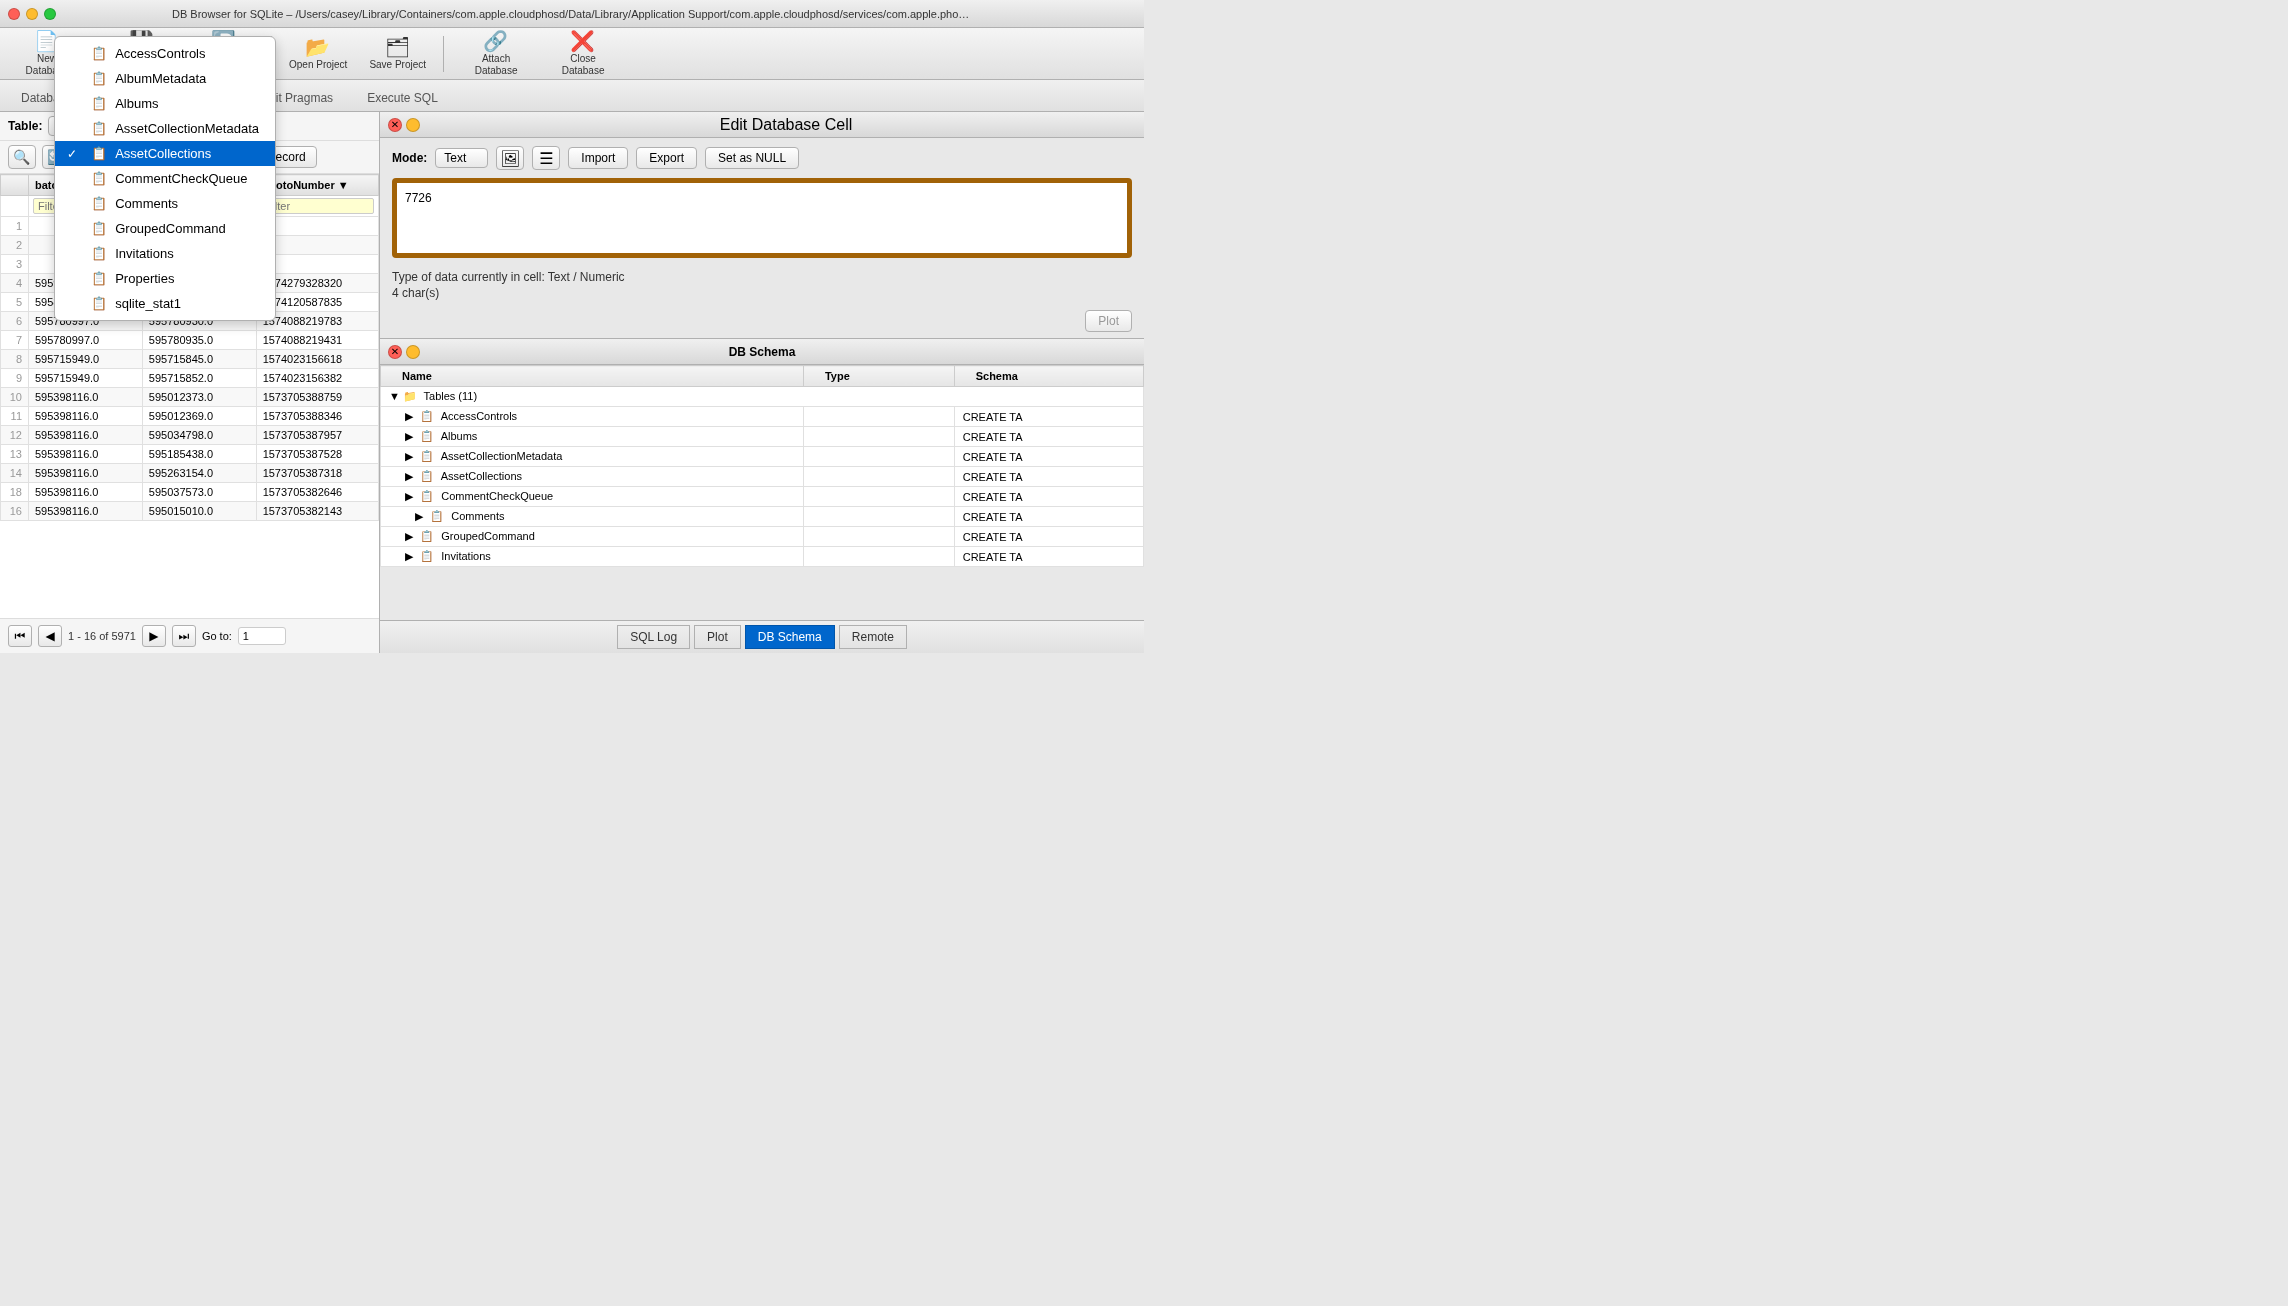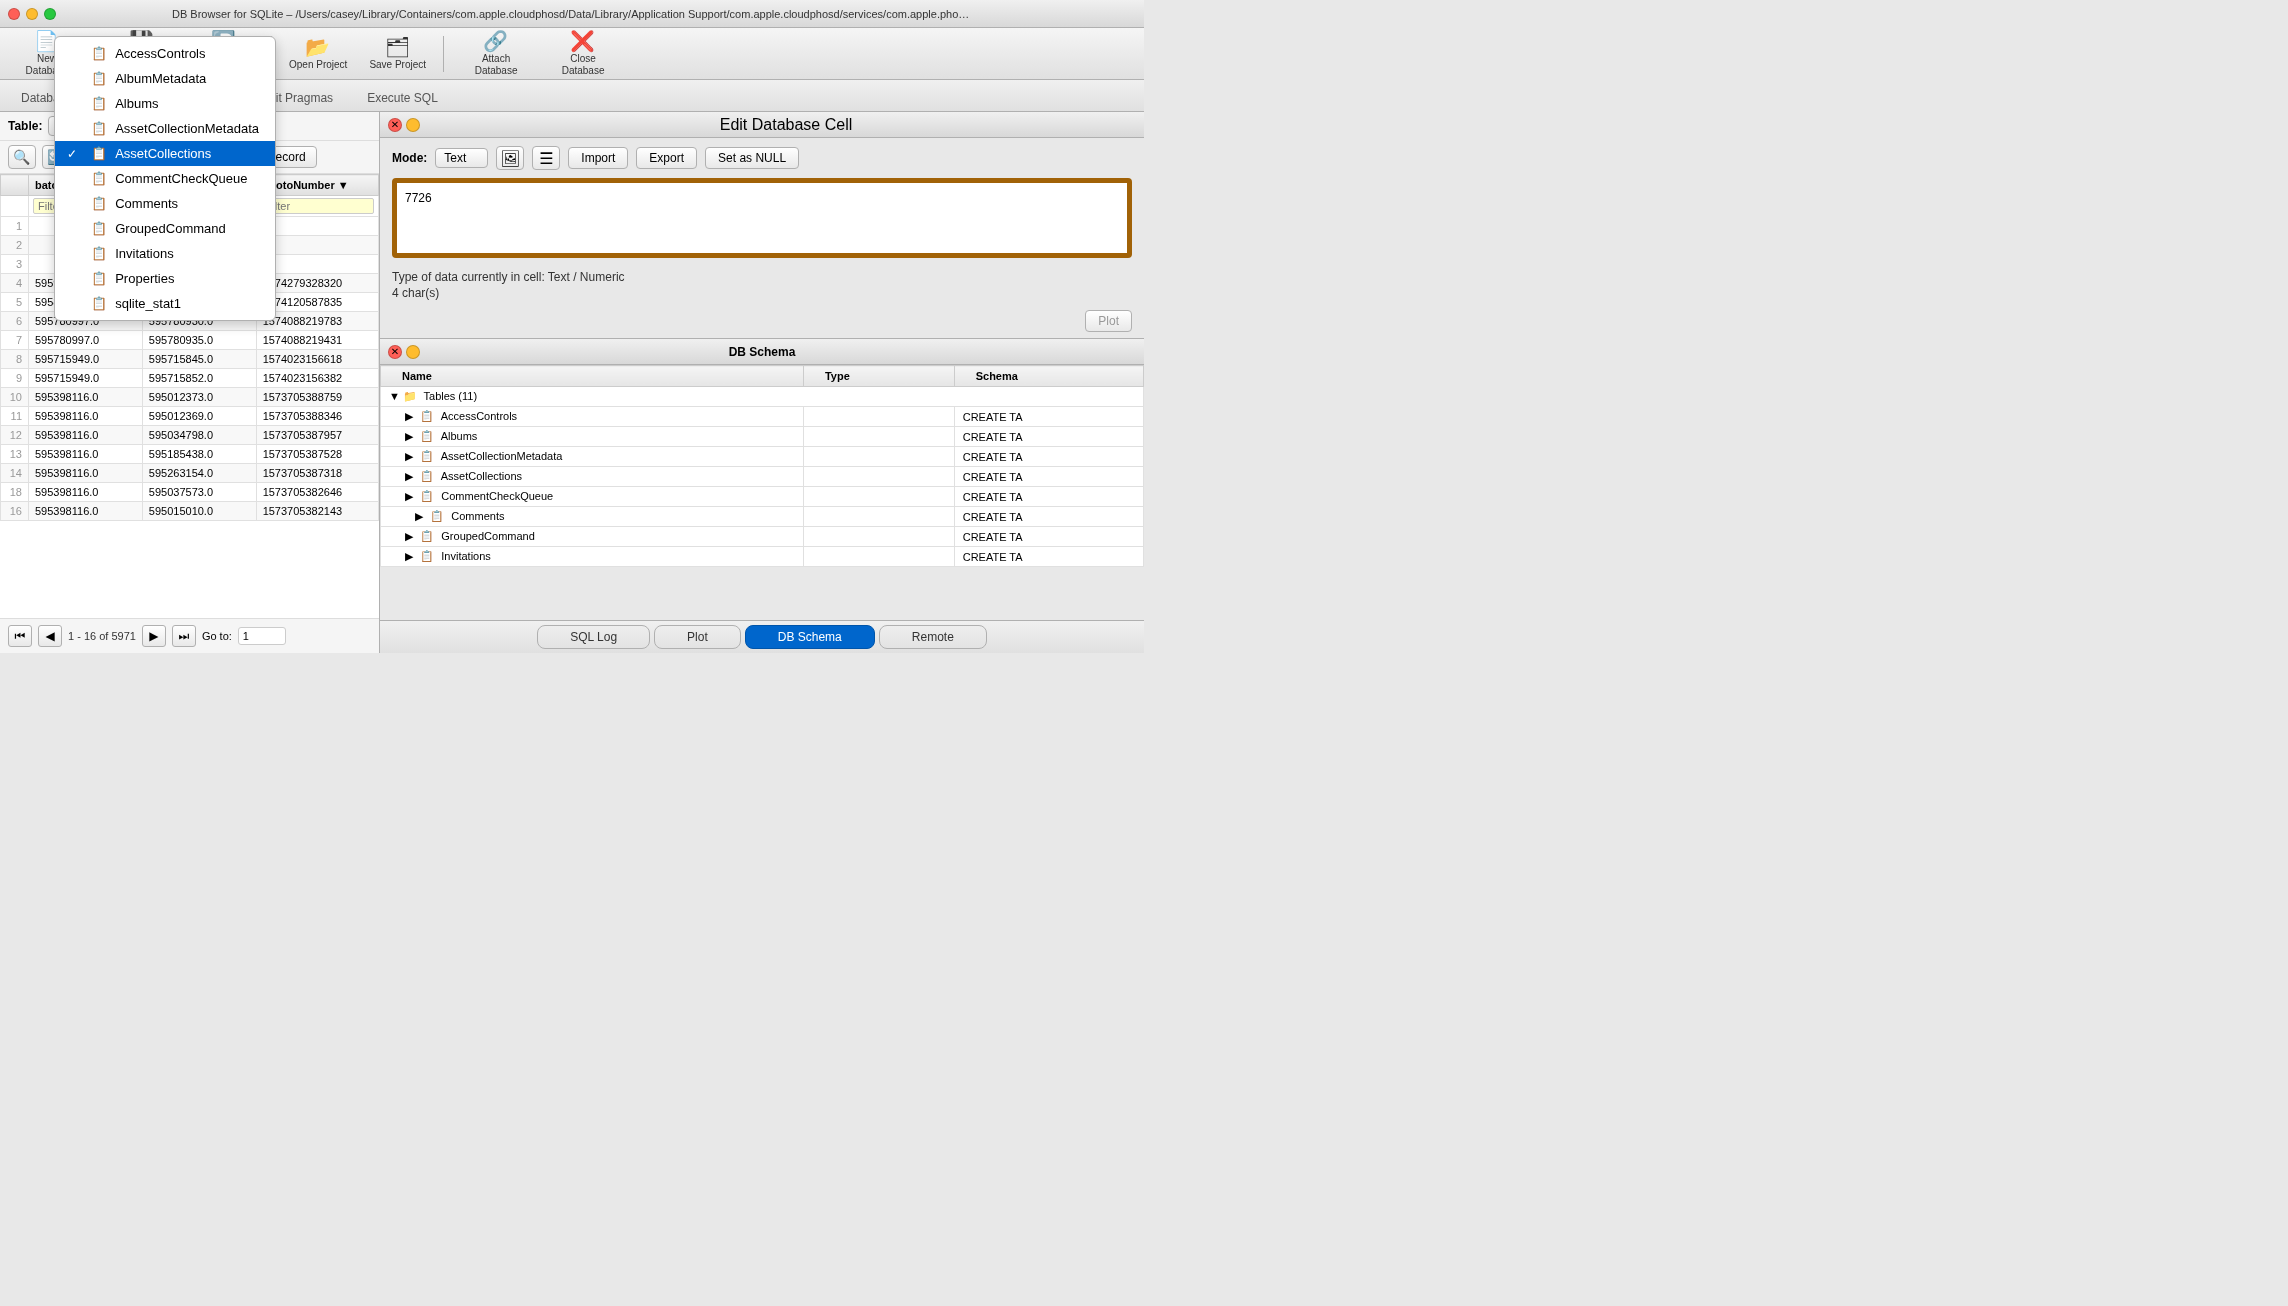--- a/index.html
+++ b/index.html
@@ -370,24 +370,24 @@
     
     .bottom-tab-bar {
       display: flex;
       background: linear-gradient(180deg, #f0f0f0 0%, #e0e0e0 100%);
       border-top: 1px solid #b0b0b0;
       padding: 4px 8px;
       gap: 4px;
       justify-content: center;
     }
     .bottom-tab {
-      padding: 4px 32px;
+      padding: 4px 12px;
       font-size: 12px;
       border: 1px solid #b0b0b0;
-      border-radius: 8px;
+      border-radius: 0;
       background: transparent;
       cursor: pointer;
       color: #333;
     }
     .bottom-tab.active {
       background: #0066cc;
       color: #fff;
       border-color: #0055aa;
     }
     

